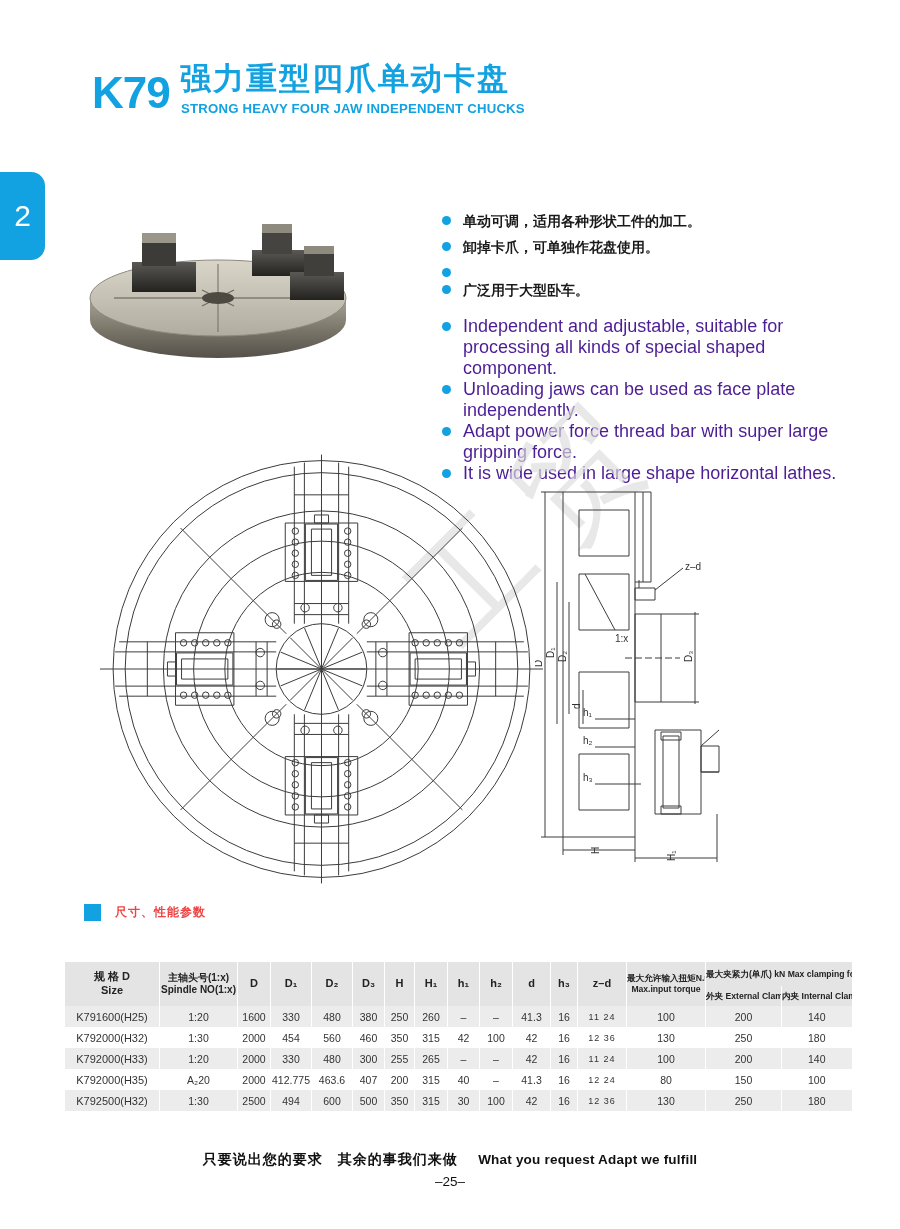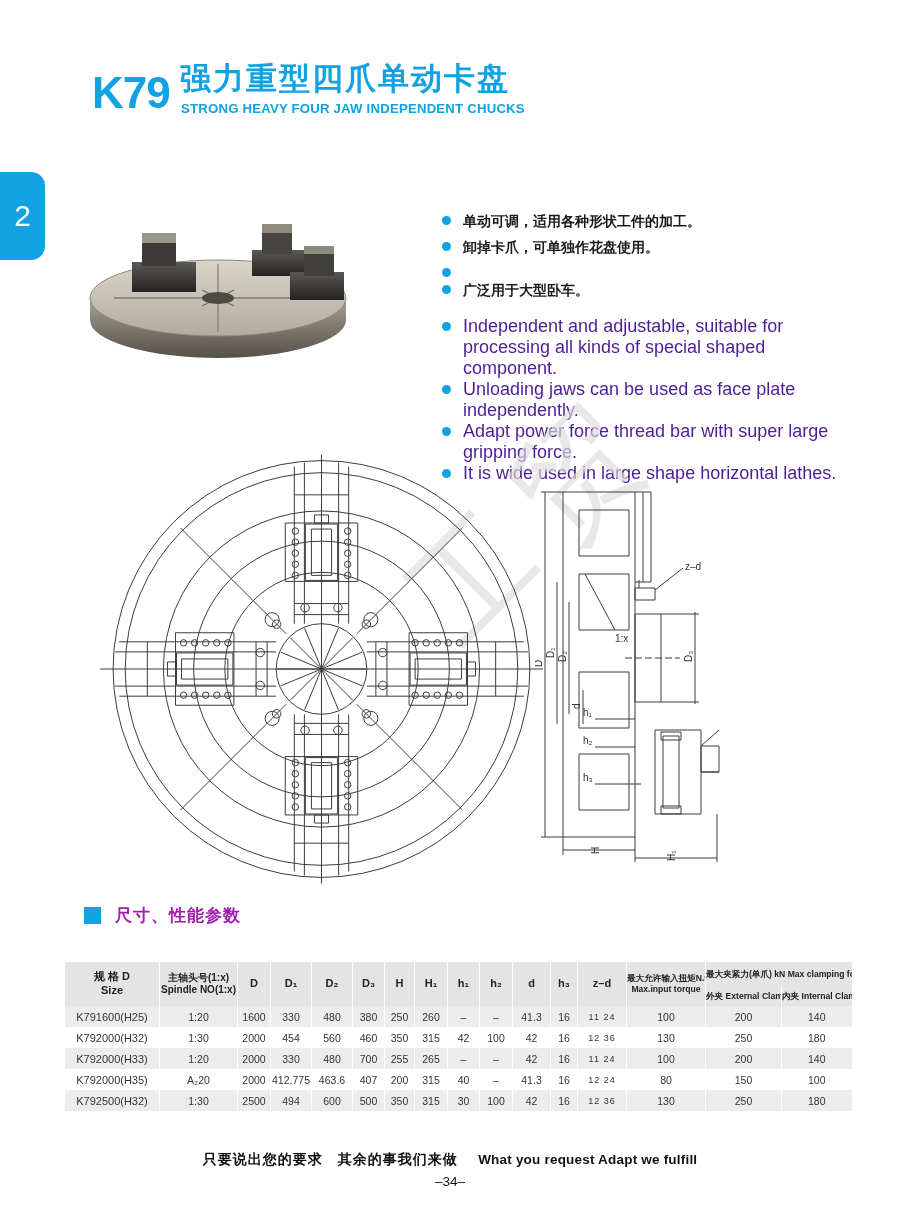--- a/index.html
+++ b/index.html
@@ -49,21 +49,21 @@
   .front-svg{position:absolute;left:98px;top:452px;z-index:1;}
   .side-svg{position:absolute;left:535px;top:462px;z-index:1;}
   .front-svg line,.front-svg circle,.front-svg rect,
   .side-svg line,.side-svg rect,.side-svg path,.side-svg polyline{
     stroke:#3c3c3c;fill:none;stroke-width:1;vector-effect:non-scaling-stroke;
   }
   .side-svg text{stroke:none;fill:#333;font-size:10px;}
   
   .section-head{position:absolute;left:84px;top:904px;display:flex;align-items:center;}
   .section-square{width:17px;height:17px;background:#12A2E2;margin-right:14px;}
-  .section-cn{font-size:17px;font-weight:bold;color:#a21caf;letter-spacing:1px;text-align:center;}
+  .section-cn{font-size:12px;font-weight:bold;color:#ef4444;letter-spacing:1px;text-align:center;}
   .section-en{font-size:16px;color:#111;margin-left:18px;}
   
   .spec-table{position:absolute;left:64px;top:962px;}
   table{border-collapse:collapse;table-layout:fixed;width:787px;}
   th,td{text-align:center;padding:0;overflow:hidden;white-space:nowrap;}
   thead th{
     background:#E4E4E4;border-left:1px solid #fff;vertical-align:middle;
     font-weight:bold;color:#222;line-height:1.25;
   }
   thead tr:first-child th{height:24px;}
@@ -400,21 +400,21 @@
             <td>130</td>
             <td>250</td>
             <td>180</td>
         </tr>
         <tr>
           <td>K792000(H33)</td>
             <td>1:20</td>
             <td>2000</td>
             <td>330</td>
             <td>480</td>
-            <td>700</td>
+            <td>300</td>
             <td>255</td>
             <td>265</td>
             <td>–</td>
             <td>–</td>
             <td>42</td>
             <td>16</td>
             <td>11 24</td>
             <td>100</td>
             <td>200</td>
             <td>140</td>
@@ -456,15 +456,15 @@
             <td>180</td>
         </tr>
       </tbody>
     </table>
   </div>
 
   <div class="footer-slogan">
     <span class="slogan-cn">只要说出您的要求　其余的事我们来做</span>
     <span class="slogan-en">What you request  Adapt we fulfill</span>
   </div>
-  <div class="page-number">–34–</div>
+  <div class="page-number">–25–</div>
 
 </div>
 
 </body></html>

